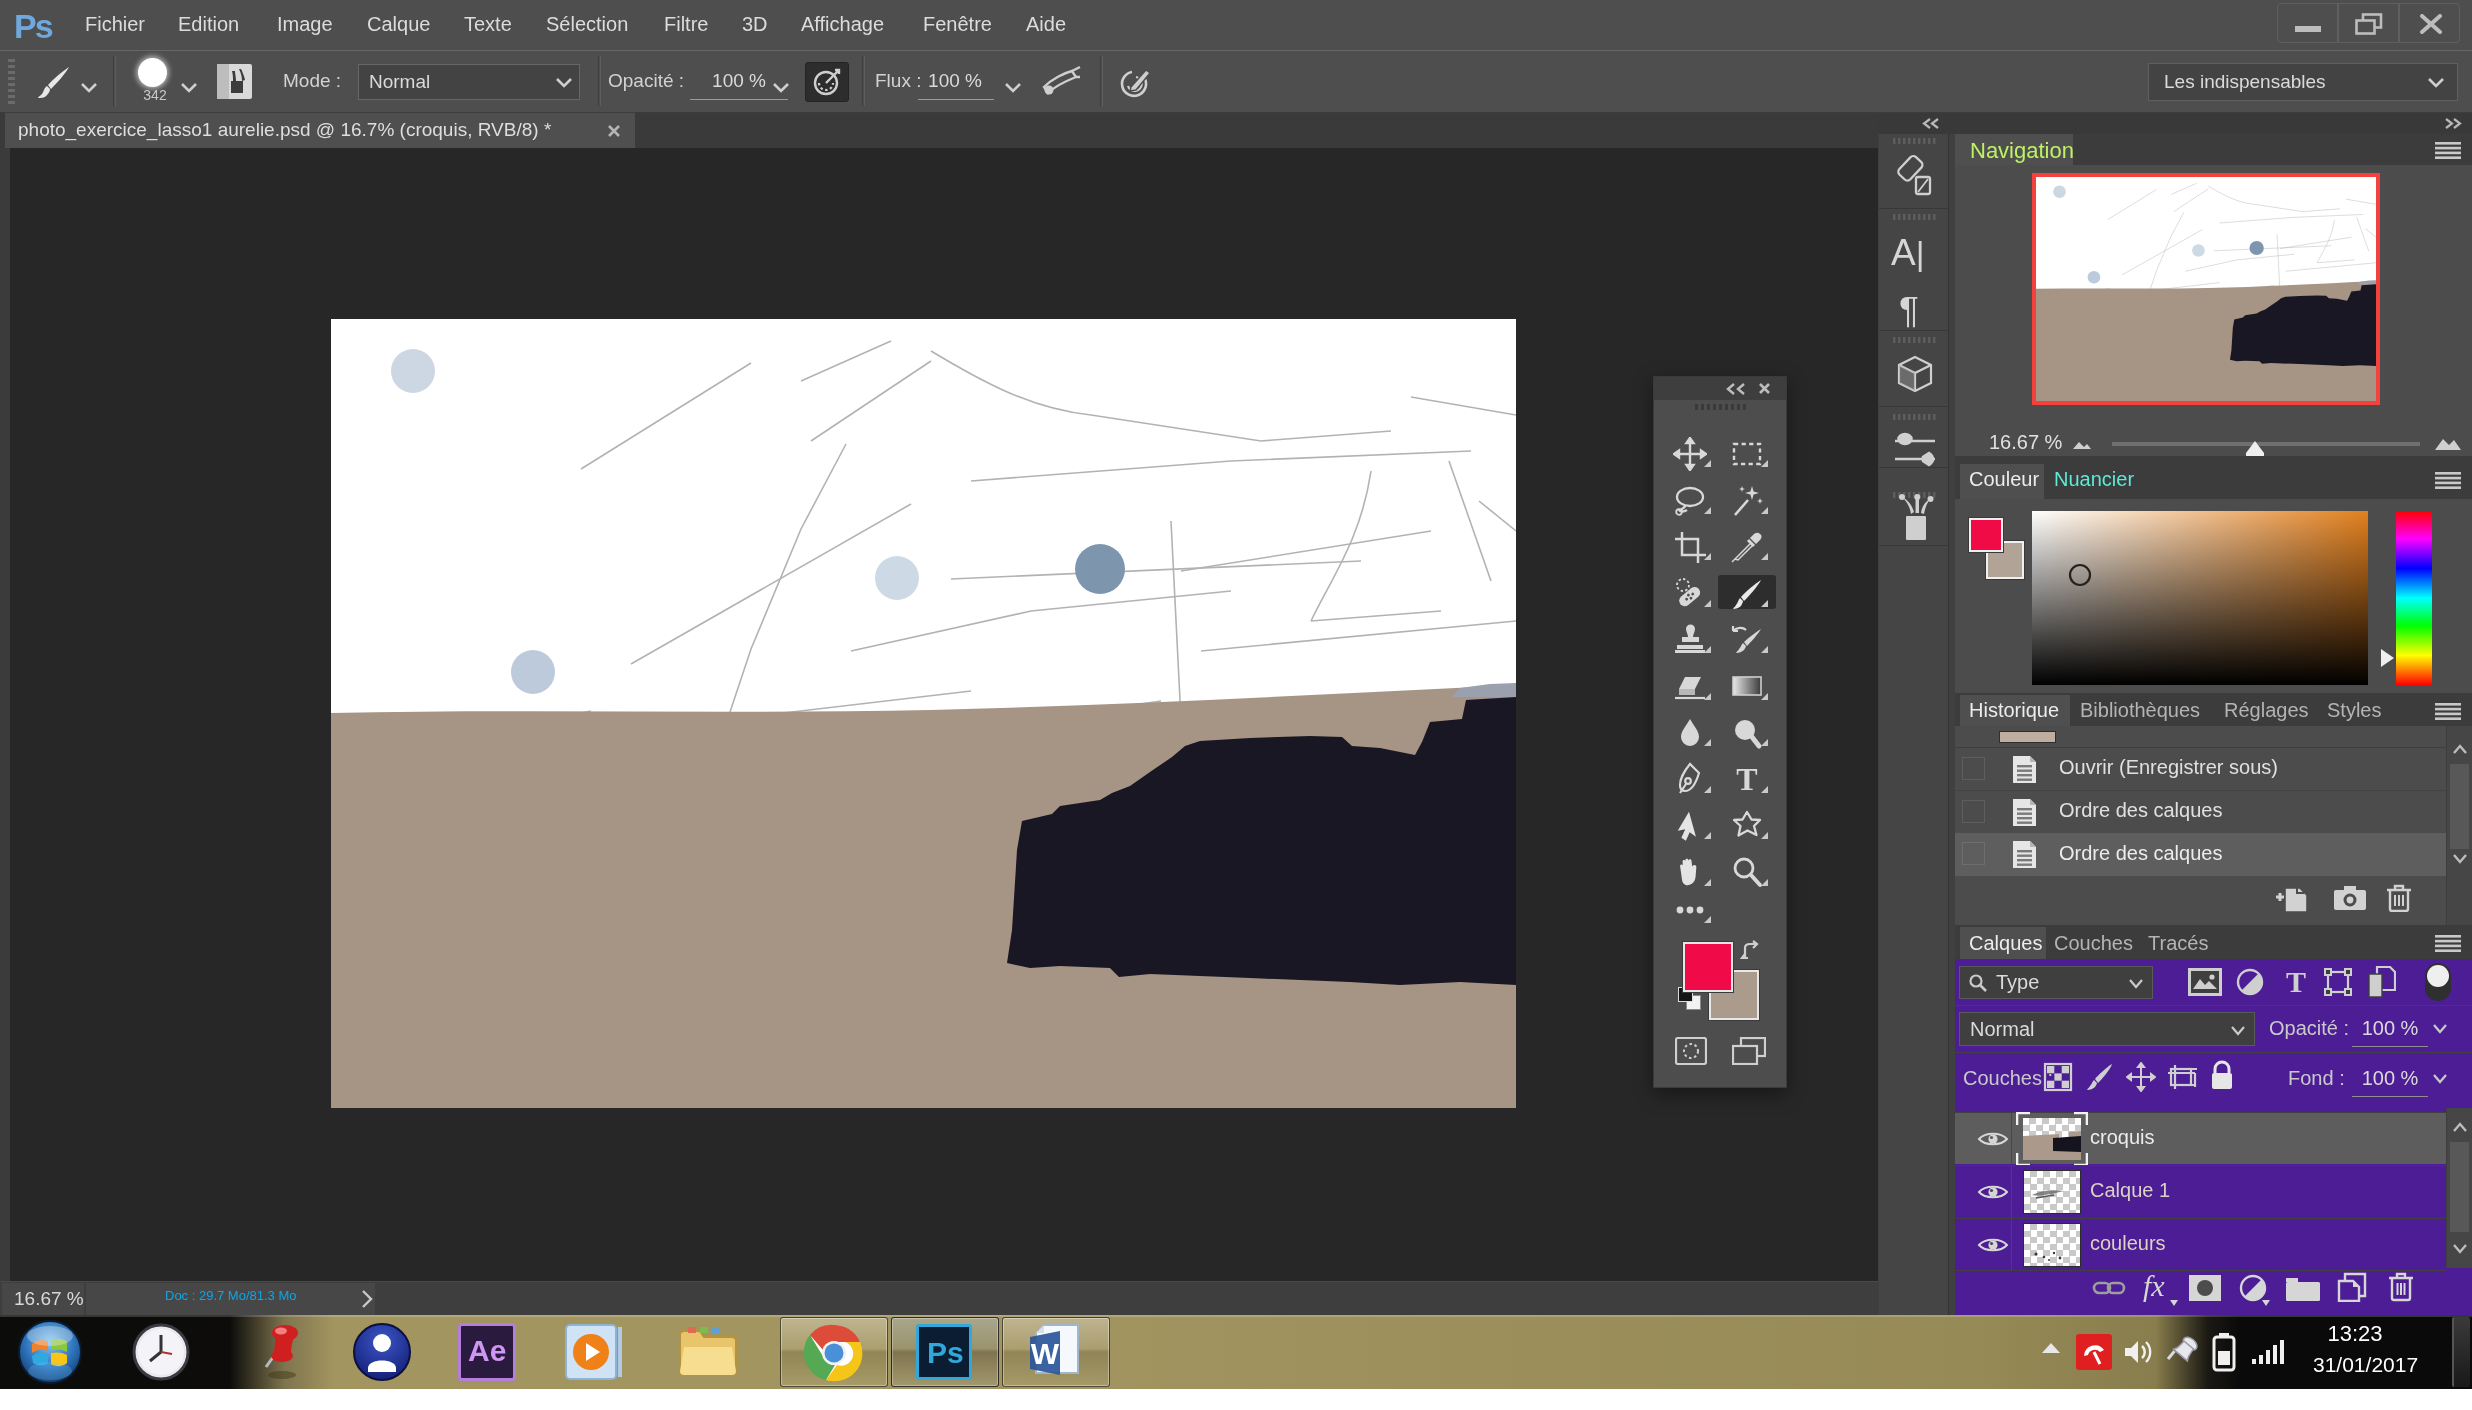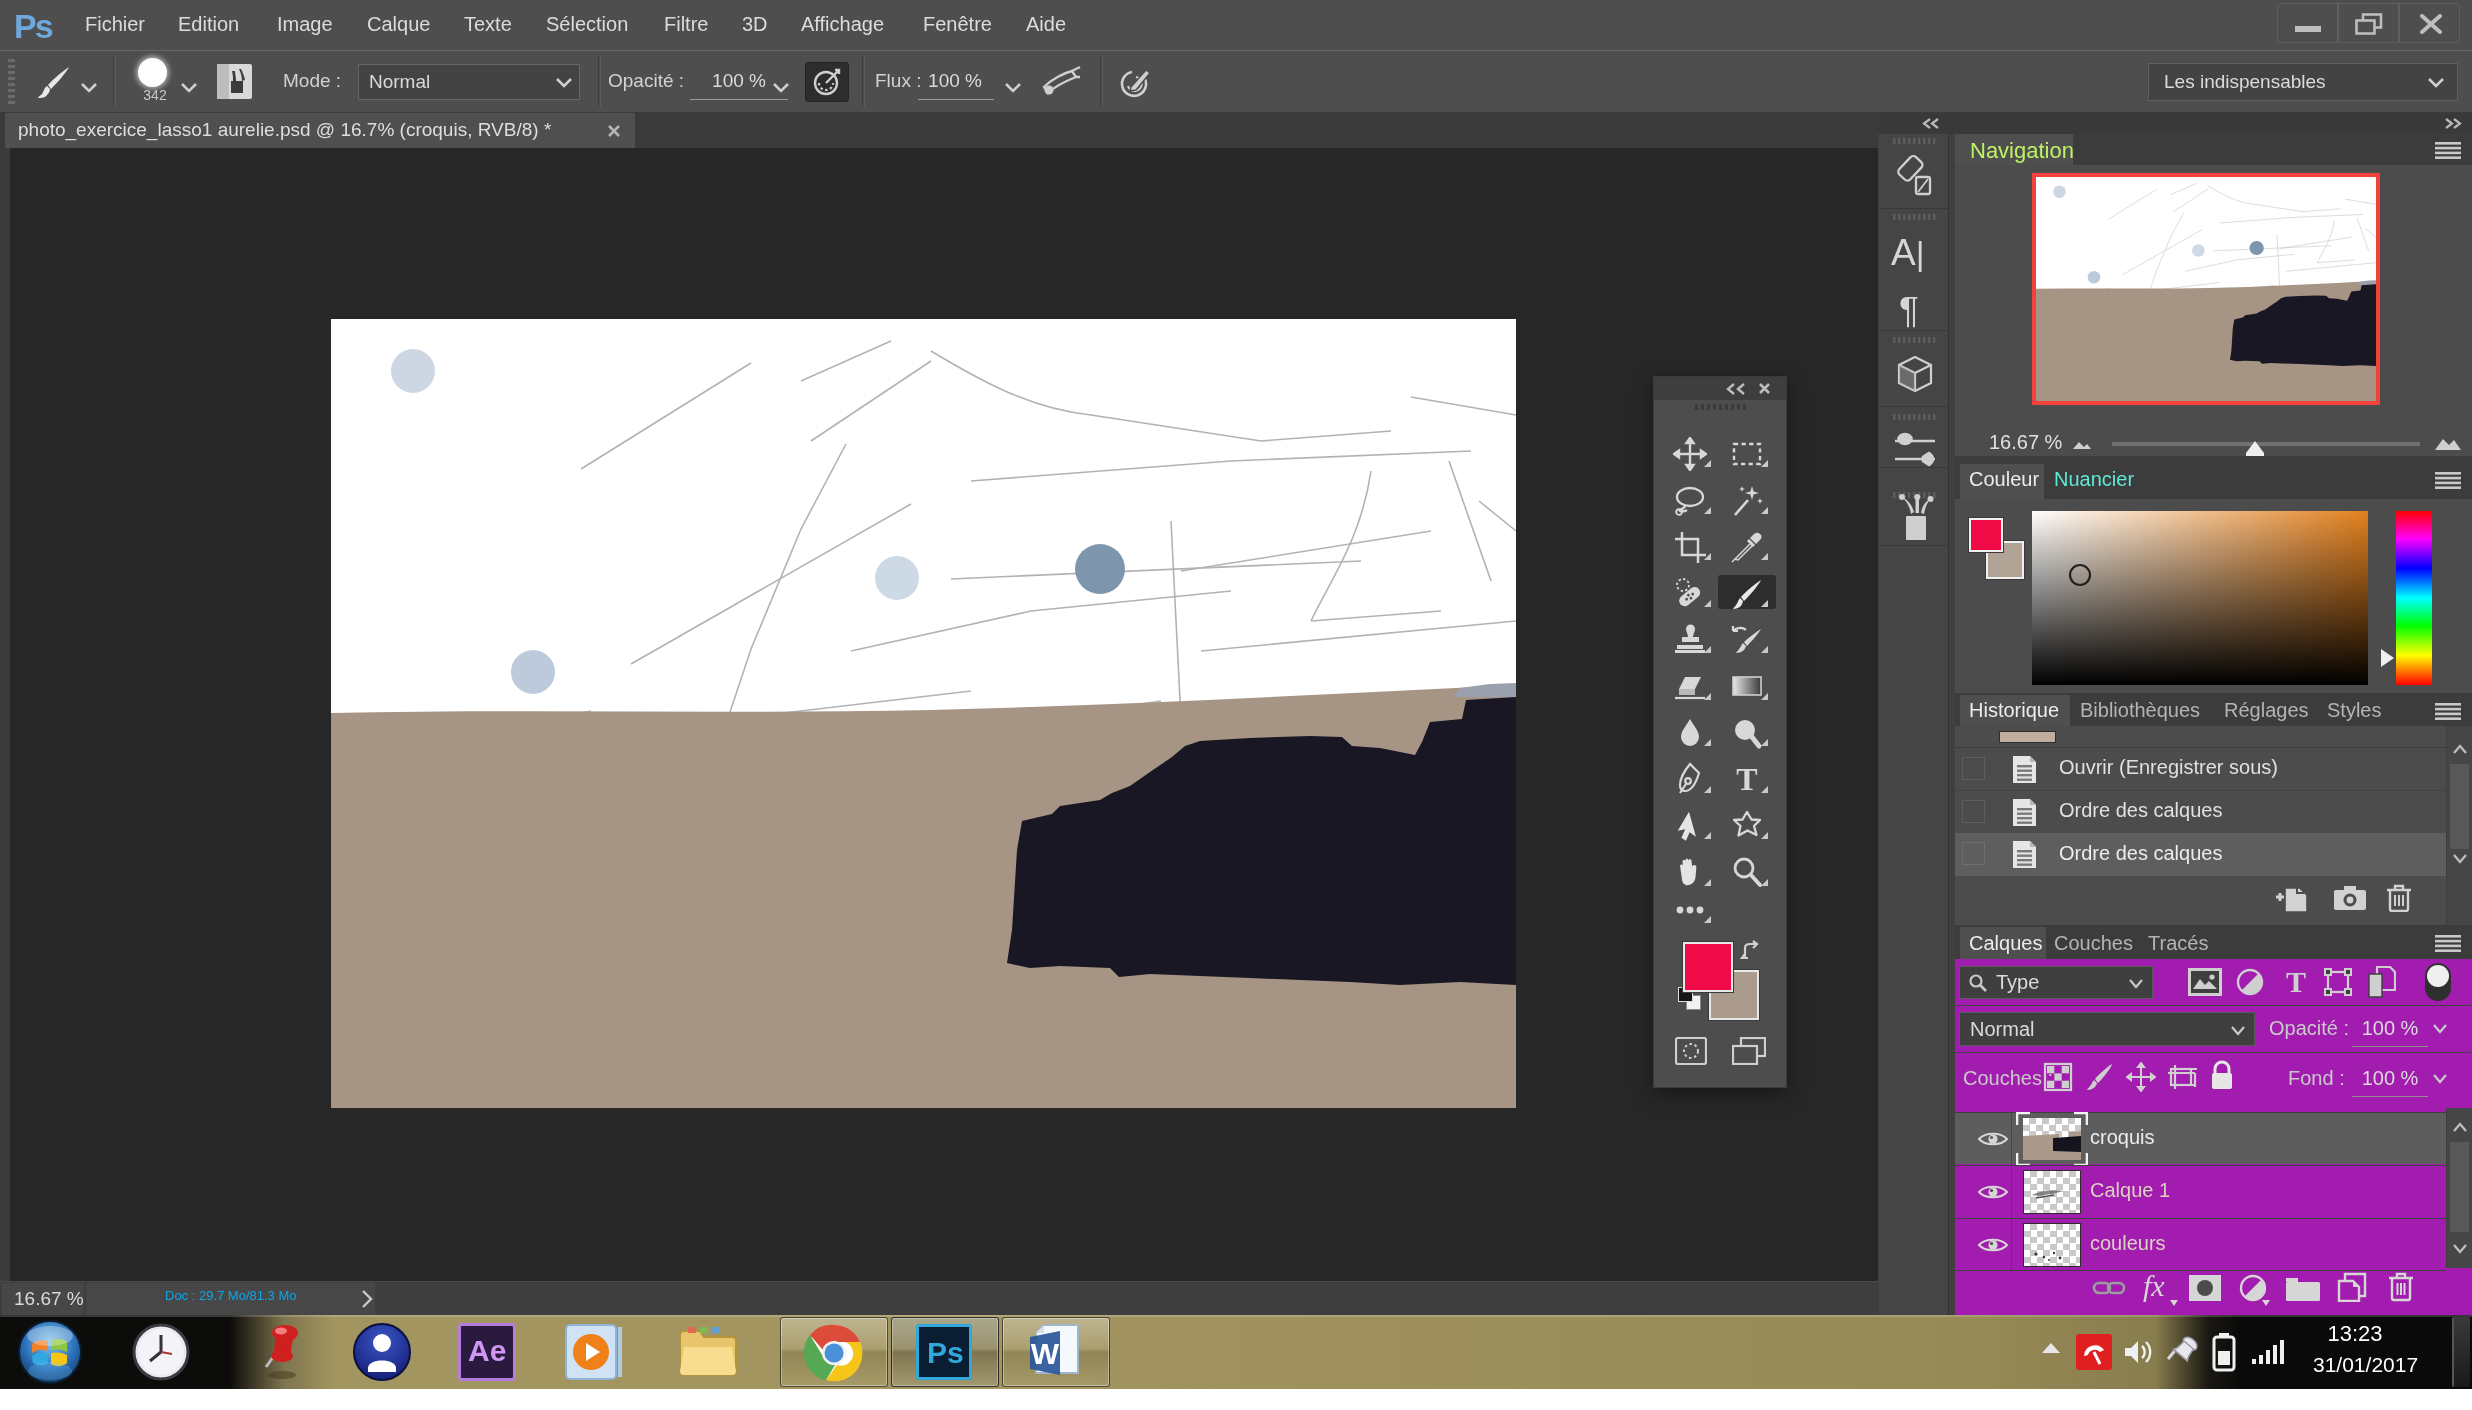--- a/index.html
+++ b/index.html
@@ -705,21 +705,21 @@
         <div class="abs" style="left:193px;top:5px;font-size:20px;color:#b4b4b4;">Tracés</div>
         <svg class="abs" style="left:480px;top:8px;" width="26" height="17" viewBox="0 0 26 17">
             <g fill="#c9c9c9">
               <rect y="0" width="26" height="2.6"></rect>
               <rect y="4.8" width="26" height="2.6"></rect>
               <rect y="9.6" width="26" height="2.6"></rect>
               <rect y="14.4" width="26" height="2.6"></rect>
             </g>
           </svg>
       </div>
-      <div class="abs" style="left:0;top:825px;width:517px;height:356px;background:#a21caf;">
+      <div class="abs" style="left:0;top:825px;width:517px;height:356px;background:#4c1d95;">
 
         <div class="abs" style="left:4px;top:7px;width:194px;height:33px;background:#3f3f3f;border:1px solid #5a5a5a;">
           <svg class="abs" style="left:8px;top:6px;" width="20" height="20" viewBox="0 0 20 20">
               <circle cx="8" cy="8" r="5.5" fill="none" stroke="#c9c9c9" stroke-width="2.2"></circle>
               <path d="M12 12 L18 18" stroke="#c9c9c9" stroke-width="2.6"></path>
             </svg>
           <div class="abs" style="left:36px;top:4px;font-size:20px;color:#dadada;">Type</div>
           <svg class="abs" style="left:168px;top:12px;" width="16" height="10" viewBox="0 0 16 10">
               <path d="M2 1 L8 8 L14 1" fill="none" stroke="#c9c9c9" stroke-width="2.2"></path>
             </svg>

